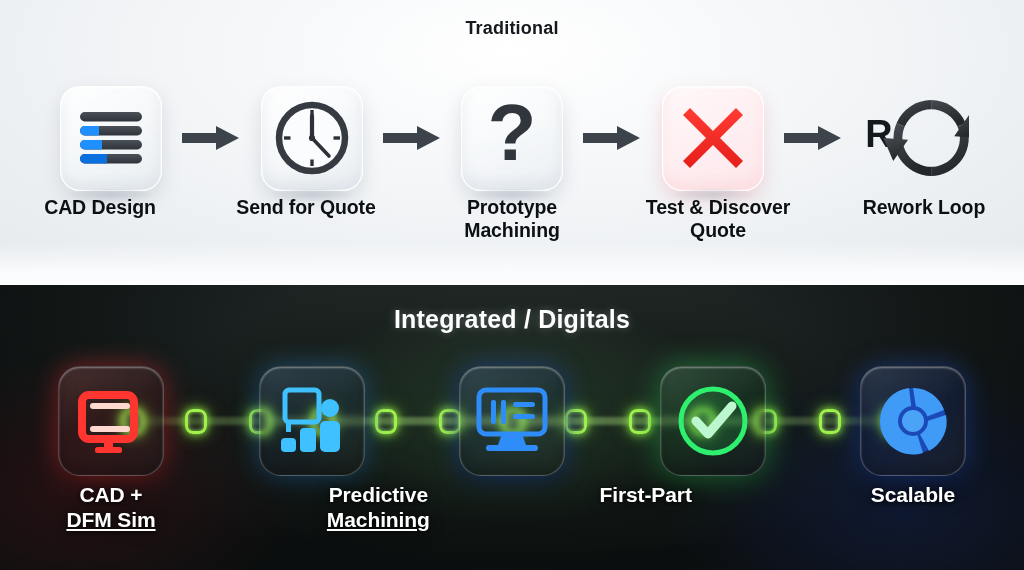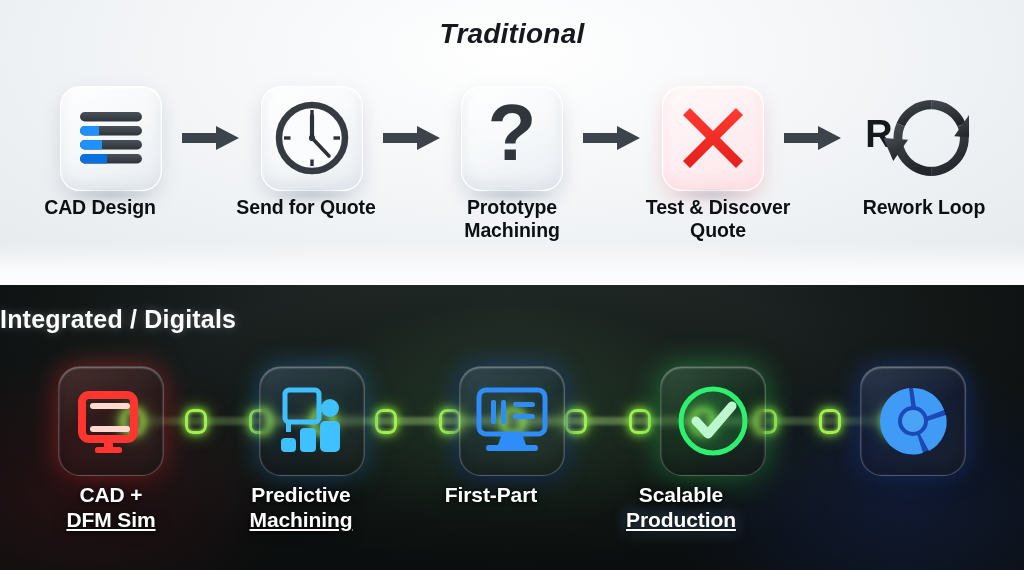--- a/index.html
+++ b/index.html
@@ -16,23 +16,22 @@
       linear-gradient(180deg,#eef1f4 0%,#e9edf0 60%,#f3f5f7 100%);
     overflow:hidden;
   }
   .panel-top::after{
     content:""; position:absolute; left:0; right:0; bottom:0; height:42px;
     background:linear-gradient(180deg, rgba(255,255,255,0) 0%, rgba(252,253,254,.9) 70%, #fdfdfe 100%);
     pointer-events:none;
   }
   .title-top{
     position:absolute; top:18px; left:0; width:1024px; text-align:center;
-    font-size:28px; font-weight:bold; color:#15191d; letter-spacing:.2px;
+    font-size:18px; font-weight:bold; color:#15191d; letter-spacing:.2px;
     z-index:6;
-    font-style:italic;
   }
 
   .row-top{
     position:absolute; top:68px; left:0; width:1024px; height:140px;
     display:flex; align-items:center; justify-content:space-between;
     padding:0 52px; z-index:5;
   }
   .step-top{ position:relative; width:118px; height:140px;
              display:flex; align-items:center; justify-content:center; }
 
@@ -75,21 +74,21 @@
     position:absolute; left:0; top:285px; width:1024px; height:285px;
     background:
       radial-gradient(ellipse 420px 200px at 50% 45%, rgba(34,58,38,.85) 0%, rgba(14,22,17,.4) 55%, rgba(0,0,0,0) 80%),
       radial-gradient(ellipse 300px 190px at 8% 72%, rgba(60,20,24,.55) 0%, rgba(0,0,0,0) 72%),
       radial-gradient(ellipse 320px 200px at 88% 78%, rgba(18,32,72,.6) 0%, rgba(0,0,0,0) 74%),
       radial-gradient(ellipse 620px 240px at 50% 12%, #2a3230 0%, #161c1b 55%, #0b0e0e 100%),
       #07090a;
     overflow:hidden;
   }
   .title-bot{
-    position:absolute; top:305px; left:0; width:1024px; text-align:left;
+    position:absolute; top:305px; left:0; width:1024px; text-align:center;
     font-size:25px; font-weight:bold; color:#fdfefe; letter-spacing:.2px;
     text-shadow:0 0 10px rgba(255,255,255,.28); z-index:8;
   }
 
   
   .chain-wrap{
     position:absolute; top:404px; left:118px; width:790px; height:34px; z-index:3;
   }
   .chain-bar{
     position:absolute; top:13px; left:0; right:0; height:8px;
@@ -136,21 +135,21 @@
                   background:linear-gradient(155deg, rgba(130,170,255,.2) 0%, rgba(50,90,200,.1) 45%, rgba(255,255,255,.04) 100%); }
   .tile-d.g-green{ box-shadow: inset 0 1px 2px rgba(255,255,255,.4), inset 0 -10px 18px rgba(0,0,0,.25),
                                0 0 30px rgba(60,235,110,.45), 0 6px 20px rgba(0,0,0,.5);
                    background:linear-gradient(155deg, rgba(150,255,180,.2) 0%, rgba(50,180,90,.12) 45%, rgba(255,255,255,.04) 100%); }
   .tile-d.g-ind{ box-shadow: inset 0 1px 2px rgba(255,255,255,.4), inset 0 -10px 18px rgba(0,0,0,.25),
                              0 0 26px rgba(40,90,220,.45), 0 6px 20px rgba(0,0,0,.5);
                  background:linear-gradient(155deg, rgba(140,175,255,.22) 0%, rgba(40,70,180,.16) 45%, rgba(255,255,255,.05) 100%); }
 
   .label-bot{
     position:absolute; top:482px; left:0; width:1024px; height:80px;
-    display:flex; padding:0 16px; z-index:8;
+    display:flex; justify-content:space-between; padding:0 16px; z-index:8;
   }
   .label-bot > div{
     width:190px; text-align:center; font-size:21px; font-weight:bold;
     color:#ffffff; line-height:1.2; letter-spacing:-.1px;
     text-shadow:0 1px 4px rgba(0,0,0,.85), 0 0 14px rgba(0,0,0,.7);
   }
   .lb2{ display:block;text-decoration:underline; }
   .lb2.hl{ text-shadow:0 1px 4px rgba(0,0,0,.85), 0 0 14px rgba(140,190,255,.55); }
 </style>
 </head>
@@ -385,17 +384,16 @@
     </div>
     <div>
       <span>Predictive</span>
       <span class="lb2">Machining</span>
     </div>
     <div>
       <span>First-Part</span>
     </div>
     <div>
       <span>Scalable</span>
-      <span class="lb2 hl">Production</span>
     </div>
   </div>
 
 </div>
 
 </body></html>

